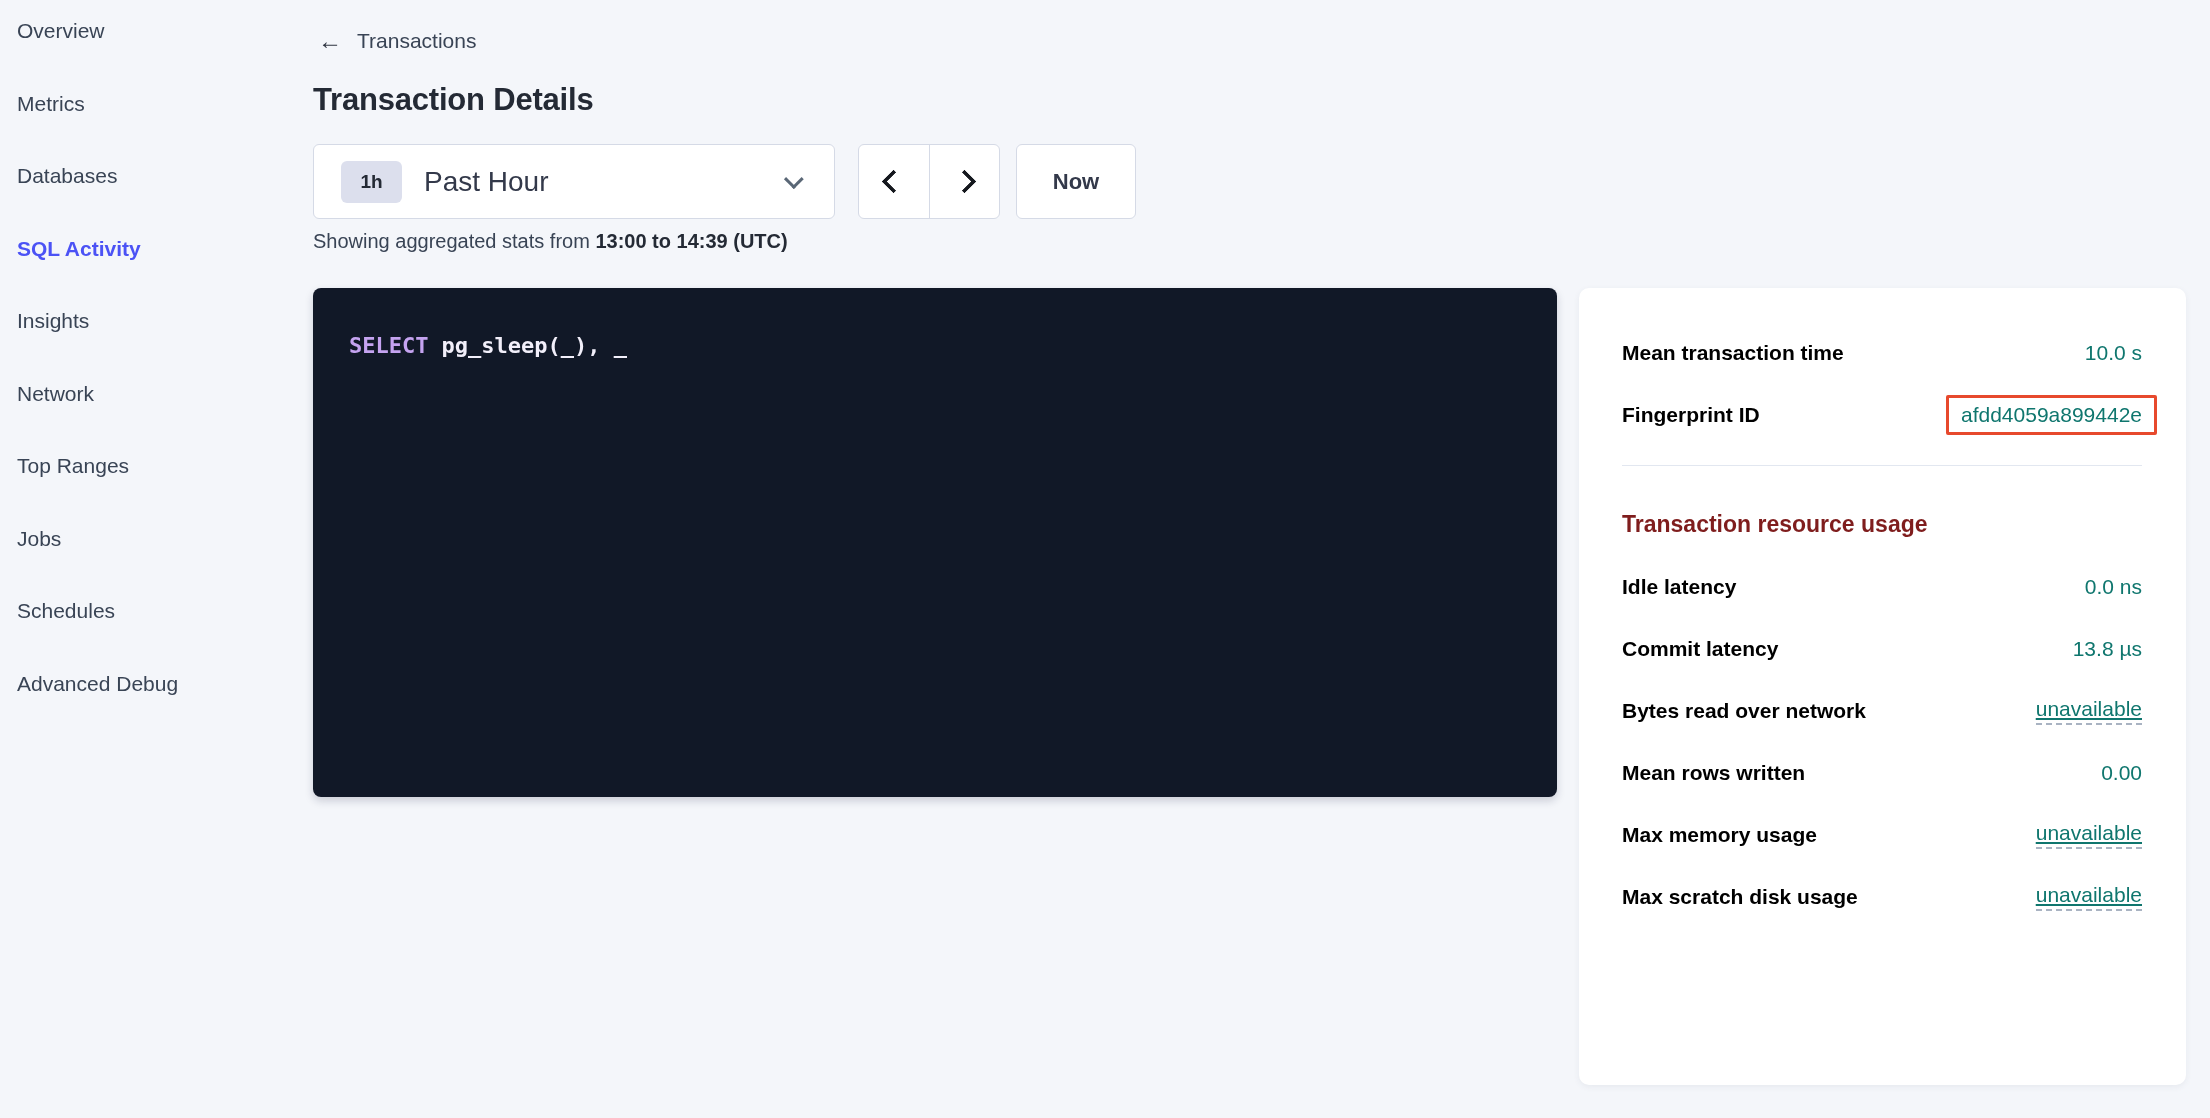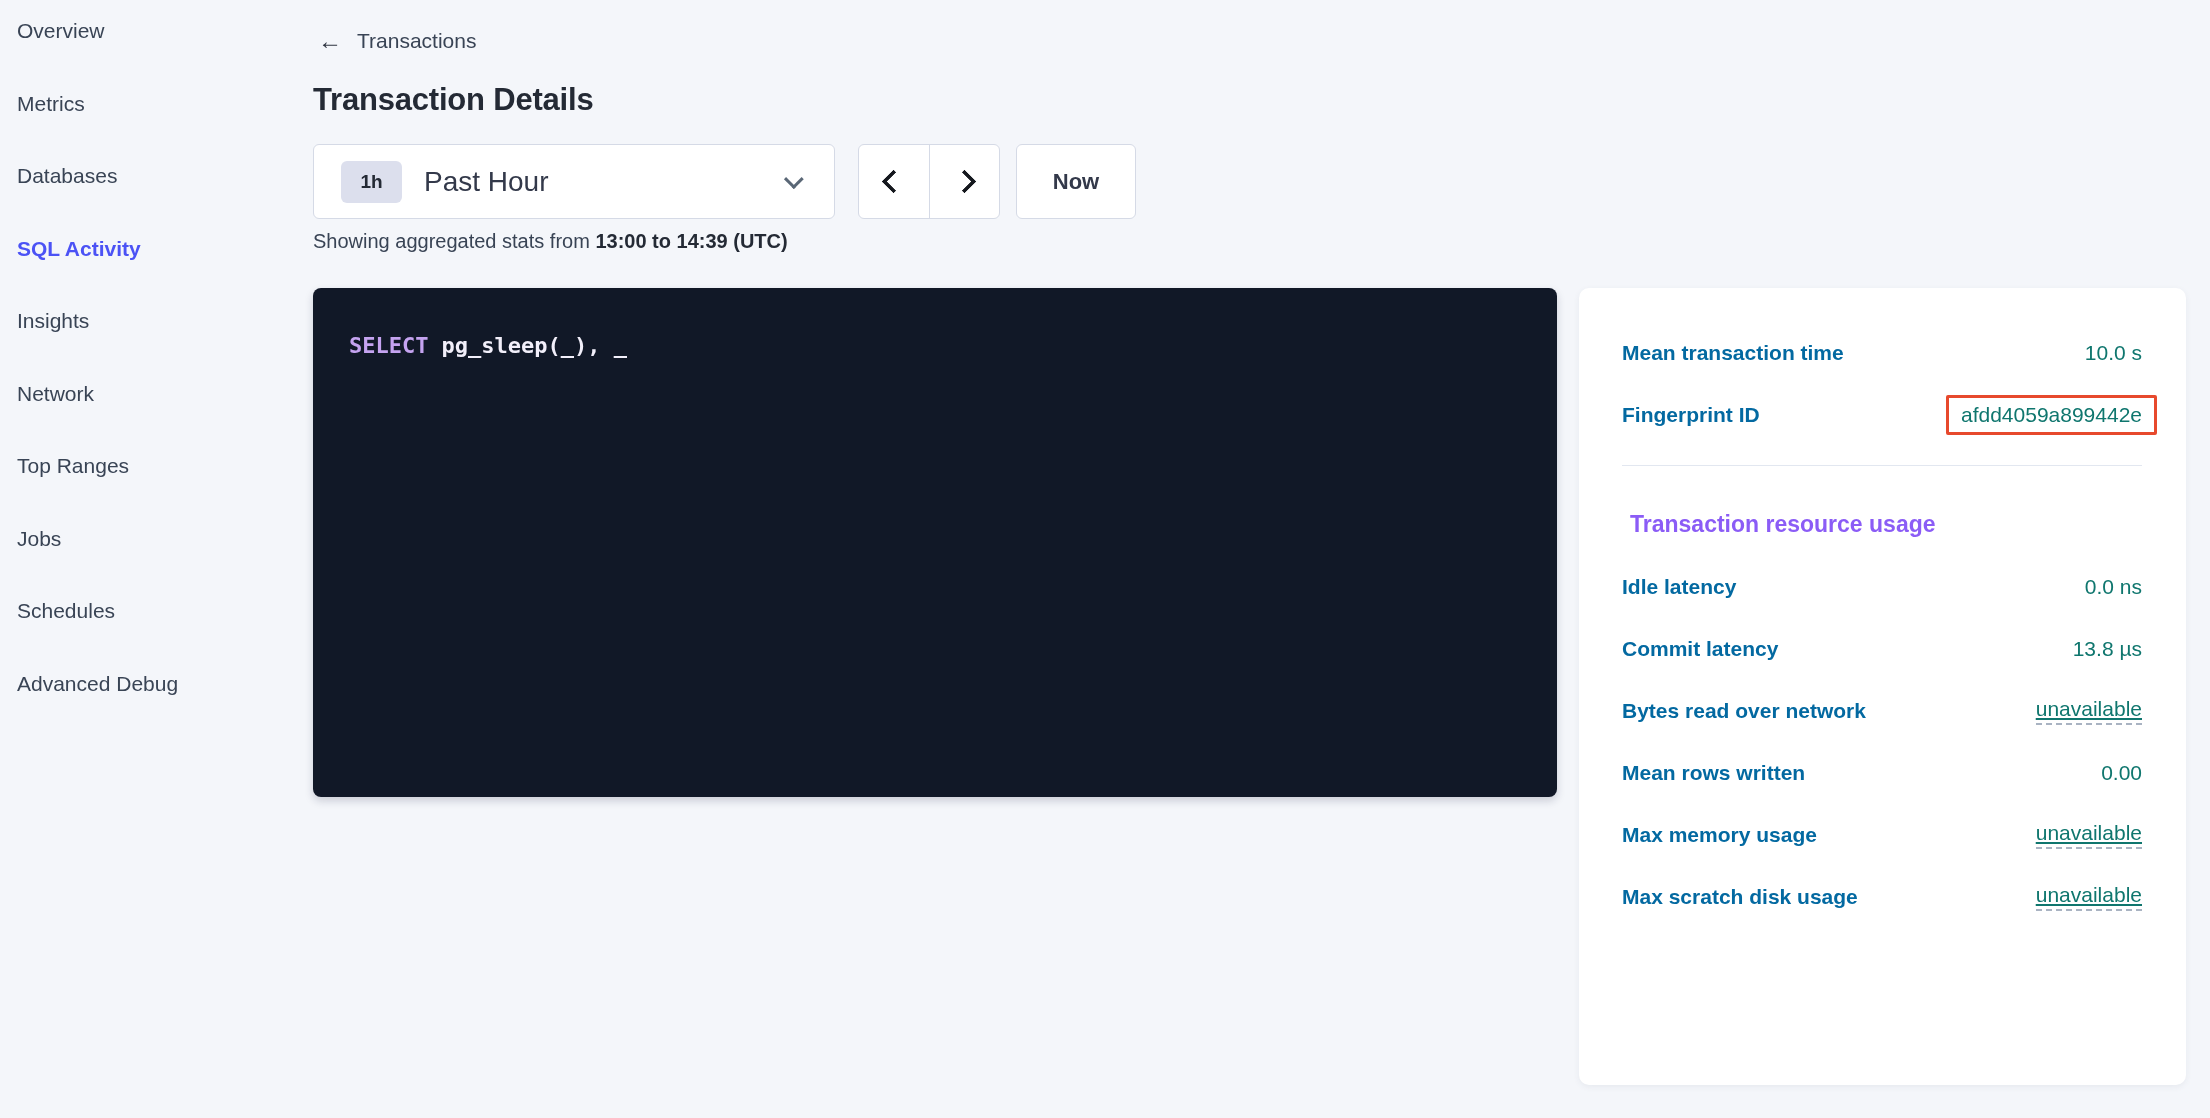--- a/index.html
+++ b/index.html
@@ -96,30 +96,30 @@
   
   .card {
     position:absolute; left:1579px; top:288px; width:607px; height:797px;
     background:#ffffff; border-radius:10px;
     box-shadow:0 2px 6px rgba(60,70,100,0.07);
     padding:34px 44px 0 43px;
   }
   .kv-row {
     height:62px; display:flex; align-items:center; justify-content:space-between;
   }
-  .kv-label { font-size:21px; font-weight:700; color:#0369a1; }
+  .kv-label { font-size:21px; font-weight:700; color:#000000; }
   .kv-value { font-size:21px; color:#0f766e; text-align:right; }
   .annotation-box {
     display:inline-block; border:3px solid #e7492d; border-radius:2px;
     padding:5px 12px; margin-right:-15px;
   }
   .divider { border:none; border-top:1px solid #e2e7f0; margin-top:19px; }
   .section-title {
     margin-top:43px; height:30px; line-height:30px;
-    font-size:23px; font-weight:700; color:#8b5cf6;margin-left:8px;
+    font-size:23px; font-weight:700; color:#7f1d1d;
   }
   .resource-rows { margin-top:17px; }
   .tooltip-anchor {
     text-decoration:underline;
     border-bottom:2px dashed #a9b3c2; padding-bottom:2px; cursor:help;
   }
 </style>
 </head>
 <body>
 

